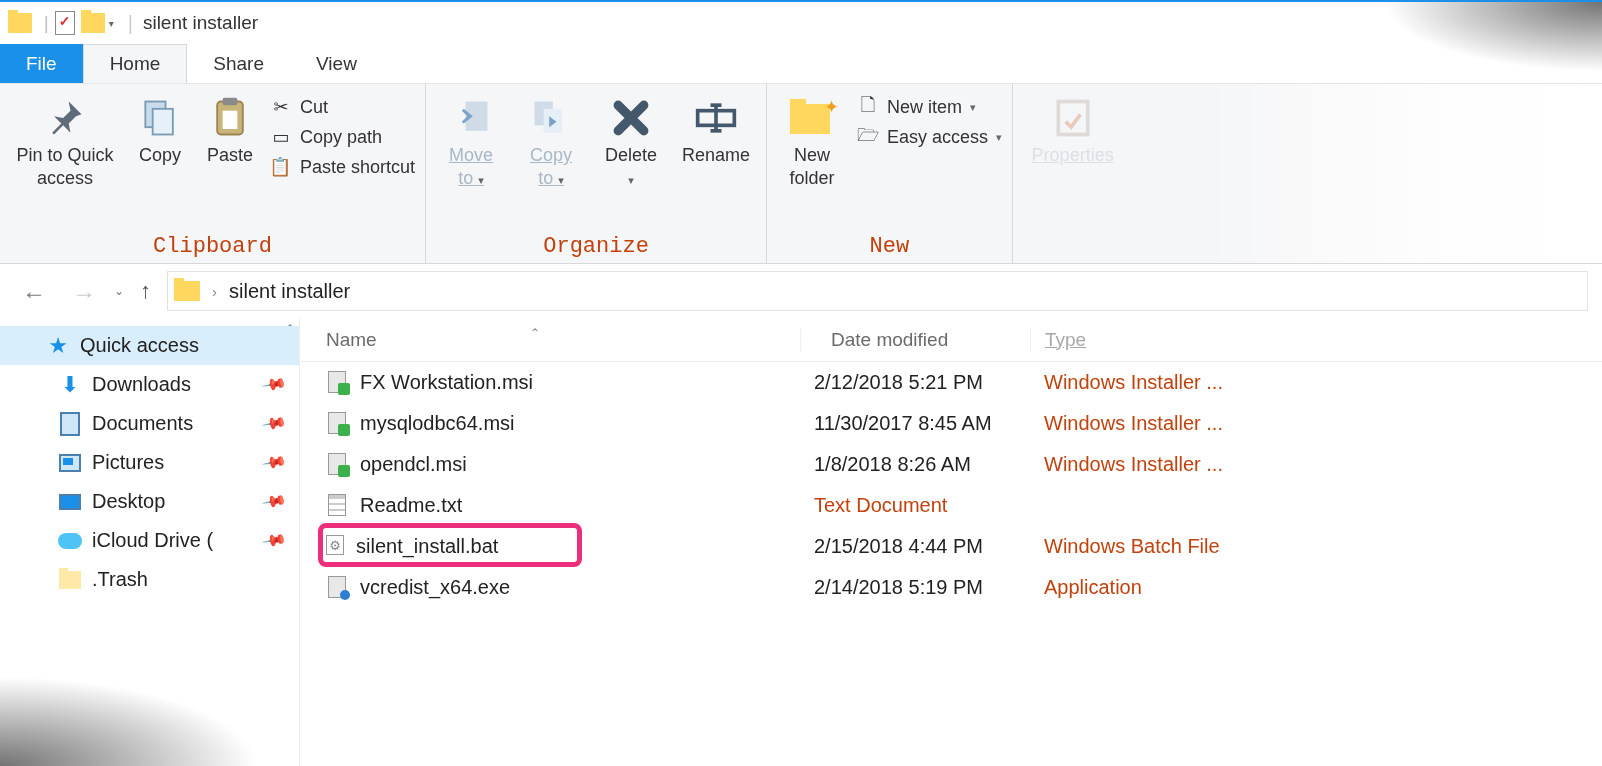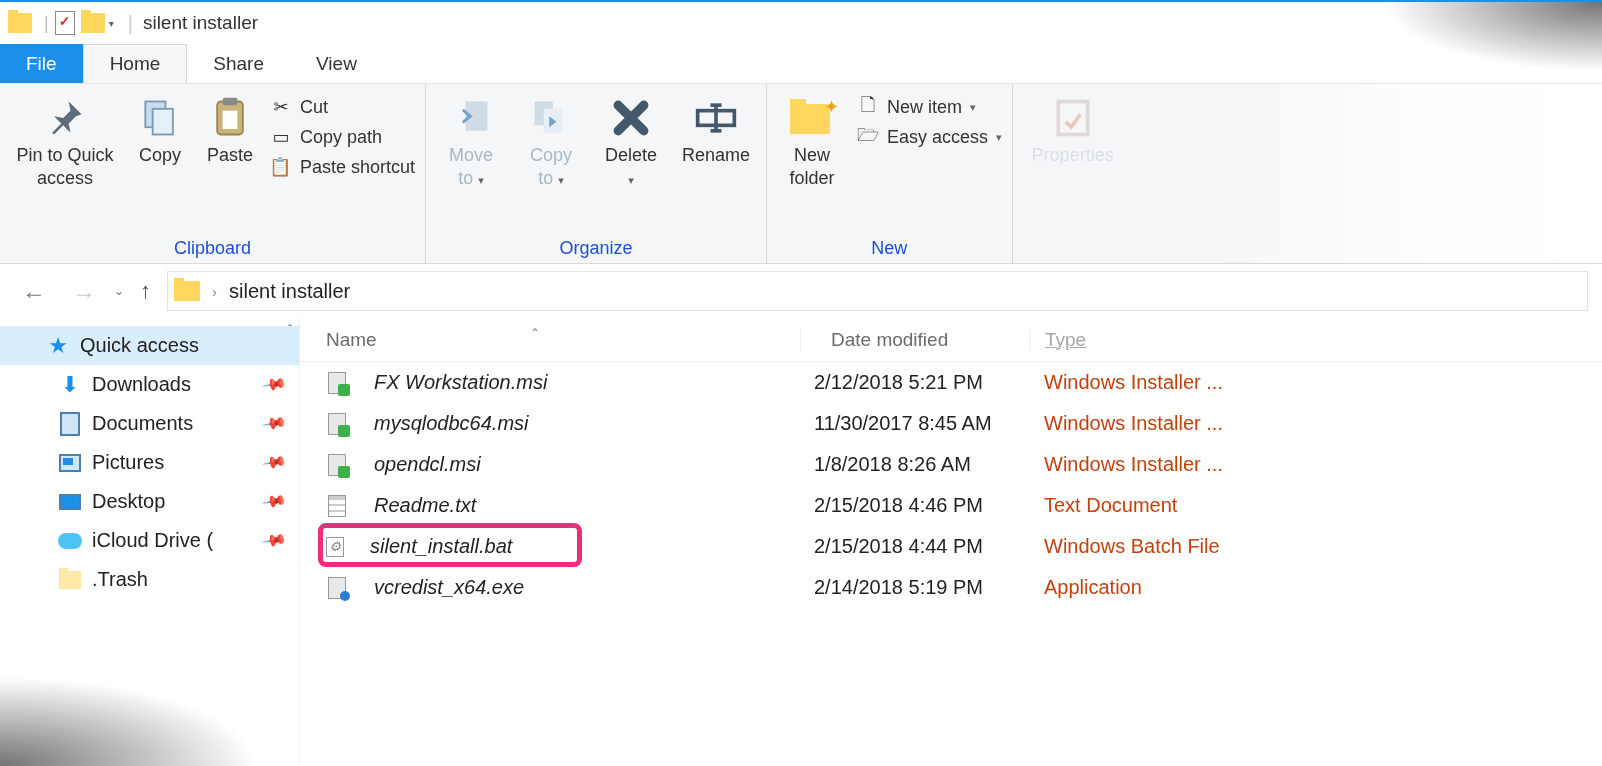--- a/index.html
+++ b/index.html
@@ -23,24 +23,24 @@
 .tabstrip { height: 40px; display: flex; align-items: stretch; background: #fff; border-bottom: 1px solid #e5e5e5; }
 .tab { padding: 0 26px; display: flex; align-items: center; font-size: 19px; color: #333; cursor: pointer; }
 .tab.file { background: #1a90e8; color: #fff; }
 .tab.active { background: #f5f6f7; border: 1px solid #d8d8d8; border-bottom: none; }
 
 
 .ribbon { height: 180px; background: #f5f6f7; display: flex; border-bottom: 1px solid #d8d8d8; position: relative; }
 .ribbon::after { content: ""; position: absolute; right: 0; top: 0; bottom: 0; width: 400px; background: linear-gradient(to right, rgba(245,246,247,0) 0%, rgba(255,255,255,0.85) 60%, rgba(255,255,255,1) 100%); pointer-events: none; }
 .rgroup { border-right: 1px solid #d8d8d8; padding: 6px 10px 4px 10px; display: flex; flex-direction: column; justify-content: space-between; }
 .rgroup-body { display: flex; align-items: flex-start; gap: 10px; flex: 1; }
-.rgroup-label { text-align: center; font-size: 18px; color: #1d4ed8; padding-top: 4px; }
+.rgroup-label { text-align: center; font-size: 22px; color: #c2410c; padding-top: 4px; font-family: Liberation Mono, monospace; }
 .big-btn { display: flex; flex-direction: column; align-items: center; justify-content: flex-start; width: 90px; cursor: pointer; padding-top: 6px; }
 .big-btn .lbl { font-size: 18px; color: #333; text-align: center; line-height: 1.25; margin-top: 4px; }
-.big-btn.dim .lbl { color: #a9b8c5; }
+.big-btn.dim .lbl { color: #a9b8c5; text-decoration: underline; }
 .big-btn svg, .big-btn .ico { width: 44px; height: 44px; }
 .small-list { display: flex; flex-direction: column; gap: 8px; padding-top: 6px; }
 .small-item { display: flex; align-items: center; gap: 8px; font-size: 18px; color: #333; cursor: pointer; }
 .small-item .si { width: 22px; height: 22px; display: inline-flex; align-items: center; justify-content: center; }
 .caret { font-size: 11px; color: #666; }
 
 
 .navbar { height: 54px; display: flex; align-items: center; padding: 0 14px; gap: 10px; }
 .nav-arrow { font-size: 24px; color: #777; padding: 4px 8px; cursor: pointer; }
 .nav-arrow.disabled { color: #ccc; }
@@ -72,21 +72,21 @@
 .trash-fold::before { content: ""; position: absolute; top: -3px; left: 0; width: 9px; height: 3px; background: #ffe9a8; }
 
 .listview { flex: 1; padding: 0; }
 .columns { display: flex; height: 44px; align-items: center; border-bottom: 1px solid #eee; font-size: 19px; color: #6b6b6b; }
 .col-name { width: 500px; padding-left: 26px; position: relative; }
 .col-name .sort { position: absolute; left: 230px; top: -3px; font-size: 12px; color: #888; }
 .col-date { width: 230px; border-left: 1px solid #eee; padding-left: 30px; }
 .col-type { flex: 1; border-left: 1px solid #eee; padding-left: 14px; color: #a8a8a8; text-decoration: underline; }
 
 .file-row { display: flex; align-items: center; height: 41px; font-size: 20px; color: #222; }
-.file-row .fname { width: 500px; padding-left: 26px; display: flex; align-items: center; gap: 26px; font-style: italic; }
+.file-row .fname { width: 500px; padding-left: 26px; display: flex; gap: 12px; }
 .file-row .fdate { width: 230px; padding-left: 14px; }
 .file-row .ftype { flex: 1; padding-left: 14px; color: #c2410c; white-space: nowrap; overflow: hidden; position: relative; }
 .file-row .ftype::after { content: ""; position: absolute; right: 0; top: 0; bottom: 0; width: 120px; background: linear-gradient(to right, rgba(255,255,255,0), #fff); }
 .fi { width: 22px; height: 22px; display: inline-flex; align-items: center; justify-content: center; font-size: 16px; }
 .fi-msi { position: relative; }
 .fi-msi::before { content: ""; width: 16px; height: 20px; background: #e8e8e8; border: 1px solid #999; display: block; }
 .fi-msi::after { content: ""; position: absolute; right: -2px; bottom: -2px; width: 12px; height: 12px; background: #3cb04a; border-radius: 2px; }
 .fi-txt::before { content: ""; width: 16px; height: 20px; background: #fff; border: 1px solid #999; display: block; box-shadow: inset 0 4px 0 #ccc, inset 0 8px 0 #fff, inset 0 10px 0 #ccc, inset 0 14px 0 #fff, inset 0 16px 0 #ccc; }
 .fi-bat::before { content: "⚙"; font-size: 13px; color: #888; position: absolute; }
 .fi-bat { width: 18px; height: 20px; border: 1px solid #999; background: #fff; position: relative; }
@@ -337,21 +337,20 @@
               <span>opendcl.msi</span>
             </div>
             <div class="fdate">1/8/2018 8:26 AM</div>
             <div class="ftype">Windows Installer ...</div>
           </div>
           <div class="file-row">
             <div class="fname">
               <span class="fi fi-txt"></span>
               <span>Readme.txt</span>
             </div>
-            <div class="fdate">2/15/2018 4:46 PM</div>
             <div class="ftype">Text Document</div>
           </div>
           <div class="file-row highlighted">
             <div class="fname">
               <span class="fi fi-bat"></span>
               <span>silent_install.bat</span>
               <span class="highlight-box"></span>
             </div>
             <div class="fdate">2/15/2018 4:44 PM</div>
             <div class="ftype">Windows Batch File</div>

